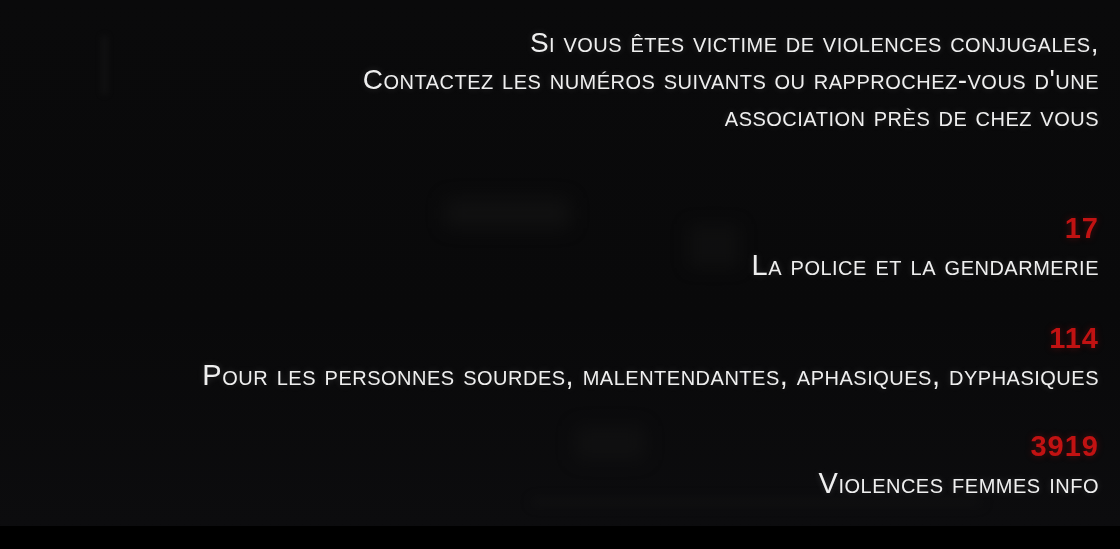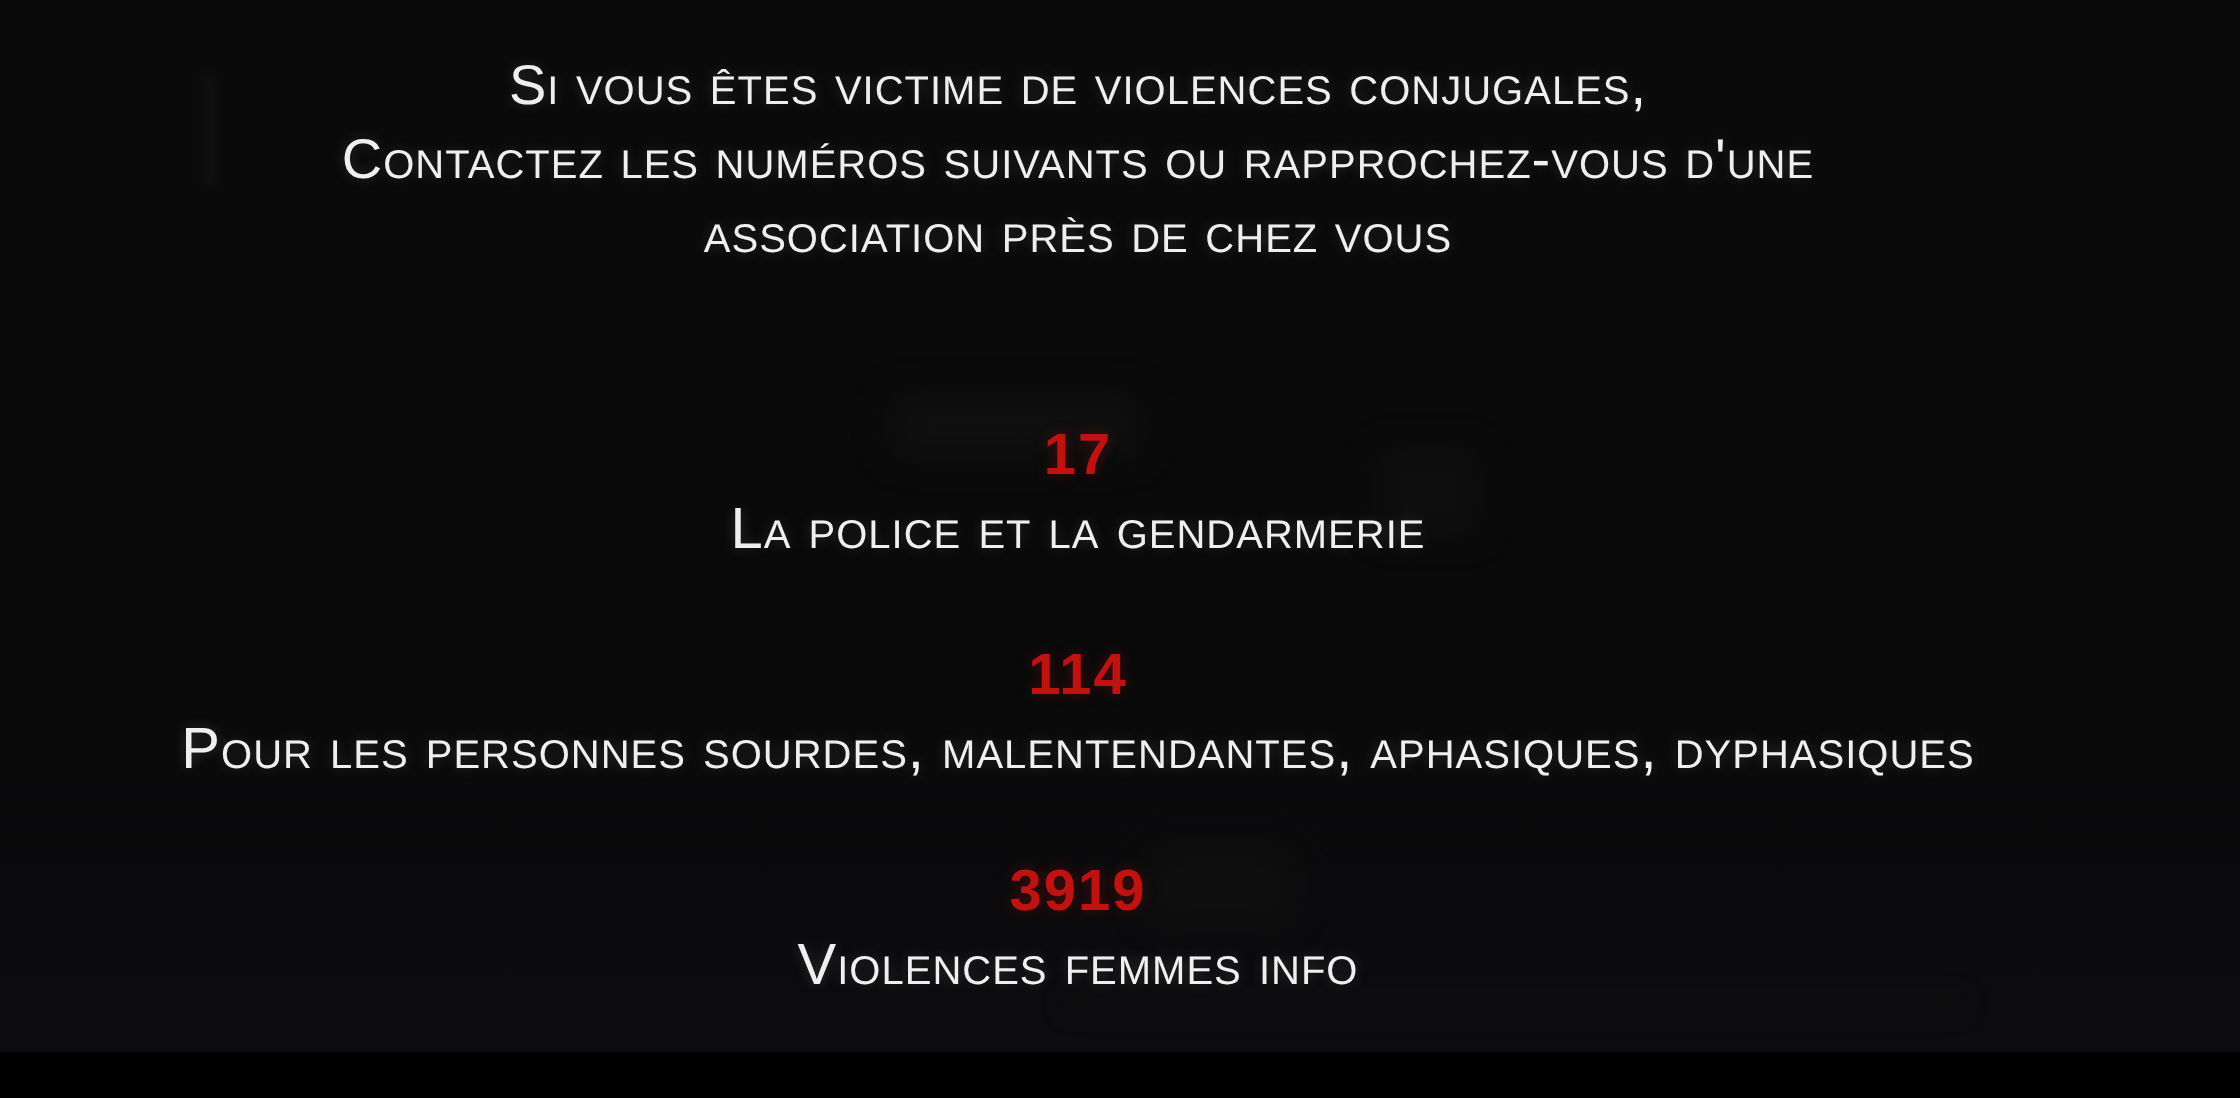--- a/index.html
+++ b/index.html
@@ -1,15 +1,15 @@
 <!DOCTYPE html>
 <html><head>
 <meta charset="utf-8">
 <style>
-  * { margin: 0; padding: 0; box-sizing: border-box; }
+  * { margin: 0; padding: 0; box-sizing: border-box; text-align: right; }
   html, body { background: #000; }
   body {
     width: 1120px;
     height: 549px;
     overflow: hidden;
     font-family: "Liberation Sans", "DejaVu Sans", sans-serif;
   }
   .frame {
     position: relative;
     width: 1120px;

